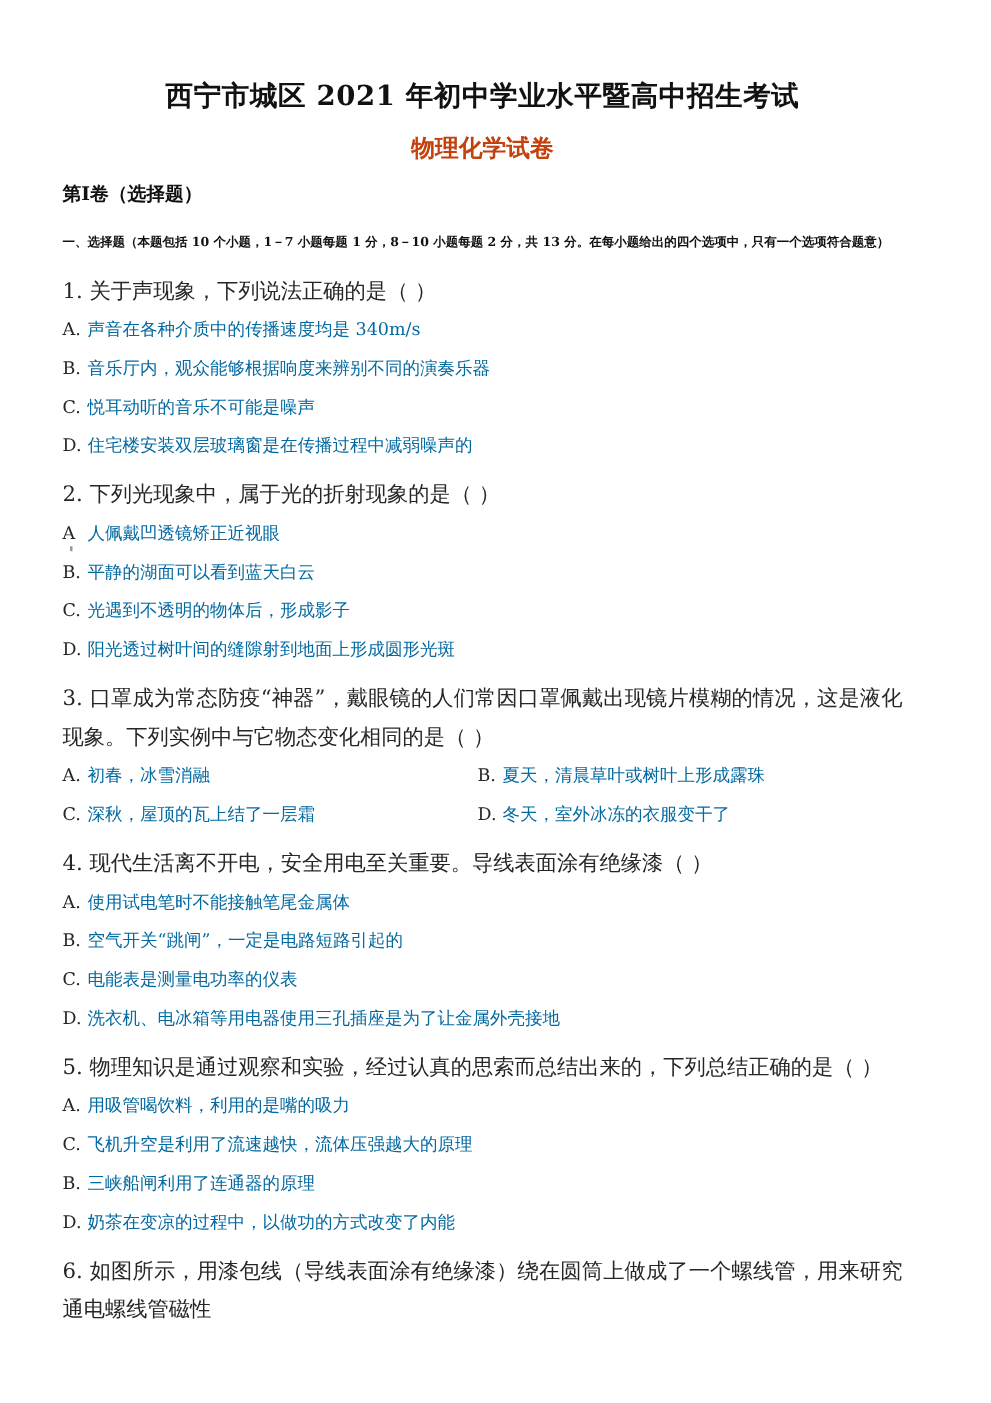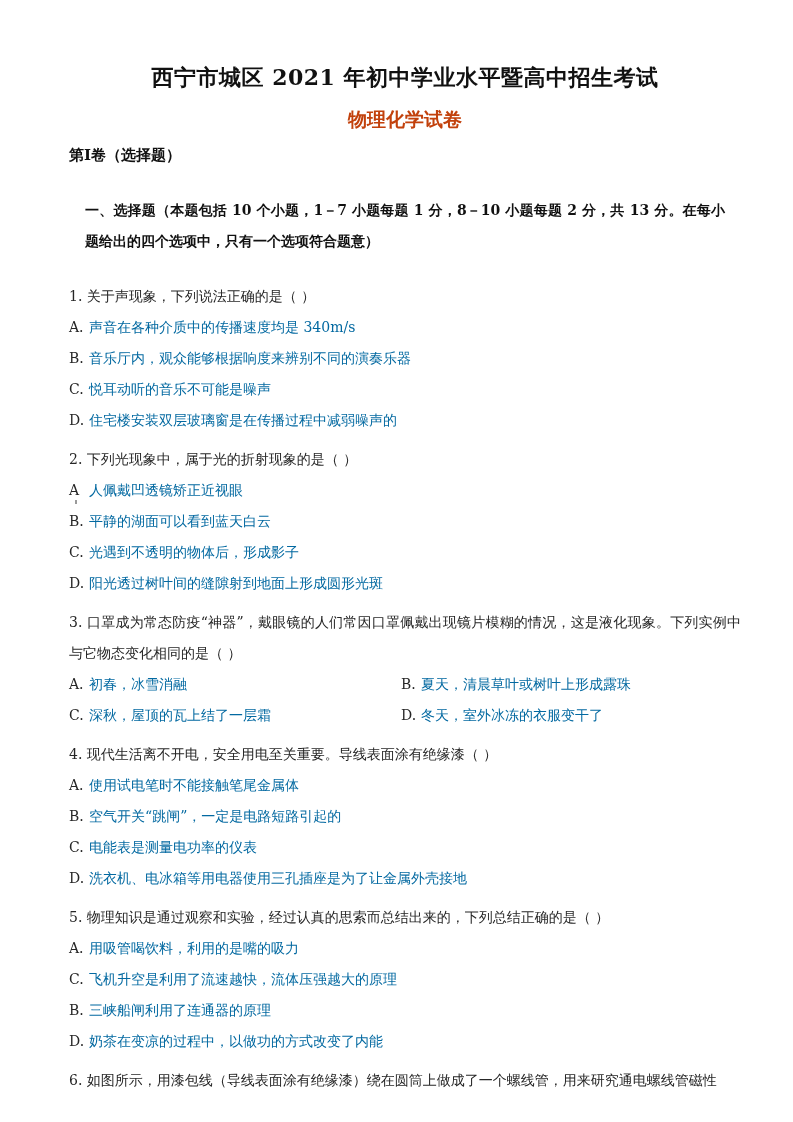--- a/index.html
+++ b/index.html
@@ -19,21 +19,21 @@
   .page {
     position: relative;
     width: 793px;
     height: 1122px;
     background: #ffffff;
     padding: 0;
     box-sizing: border-box;
   }
   .content {
     position: absolute;
-    left: 69px;
+    left: 50px;
     top: 0;
     width: 672px;
   }
 
   
   .doc-title {
     text-align: center;
     font-size: 22px;
     font-weight: bold;
     letter-spacing: 0.5px;
@@ -56,37 +56,37 @@
     font-size: 15px;
     font-weight: bold;
     margin: 0;
     padding-top: 12px;
     line-height: 22px;
     color: #111;
   }
 
   
   .section-head {
-    font-size: 14px;
-    font-weight: bold;
-    line-height: 31px;
-    margin: 16px;
+    font-size: 10px;
+    font-weight: bold;
+    line-height: 31px;
+    margin: 0;
     padding-top: 13px;
     text-align: justify;
     text-justify: inter-ideograph;
     color: #111;
   }
 
   
   .question {
     margin: 0;
     padding-top: 8px;
   }
   .q-stem {
-    font-size: 14px;
+    font-size: 17px;
     line-height: 31px;
     margin: 0;
     text-align: justify;
     text-justify: inter-ideograph;
     color: #262626;
   }
   .opt-list {
     margin: 0;
     padding: 0;
     list-style: none;

